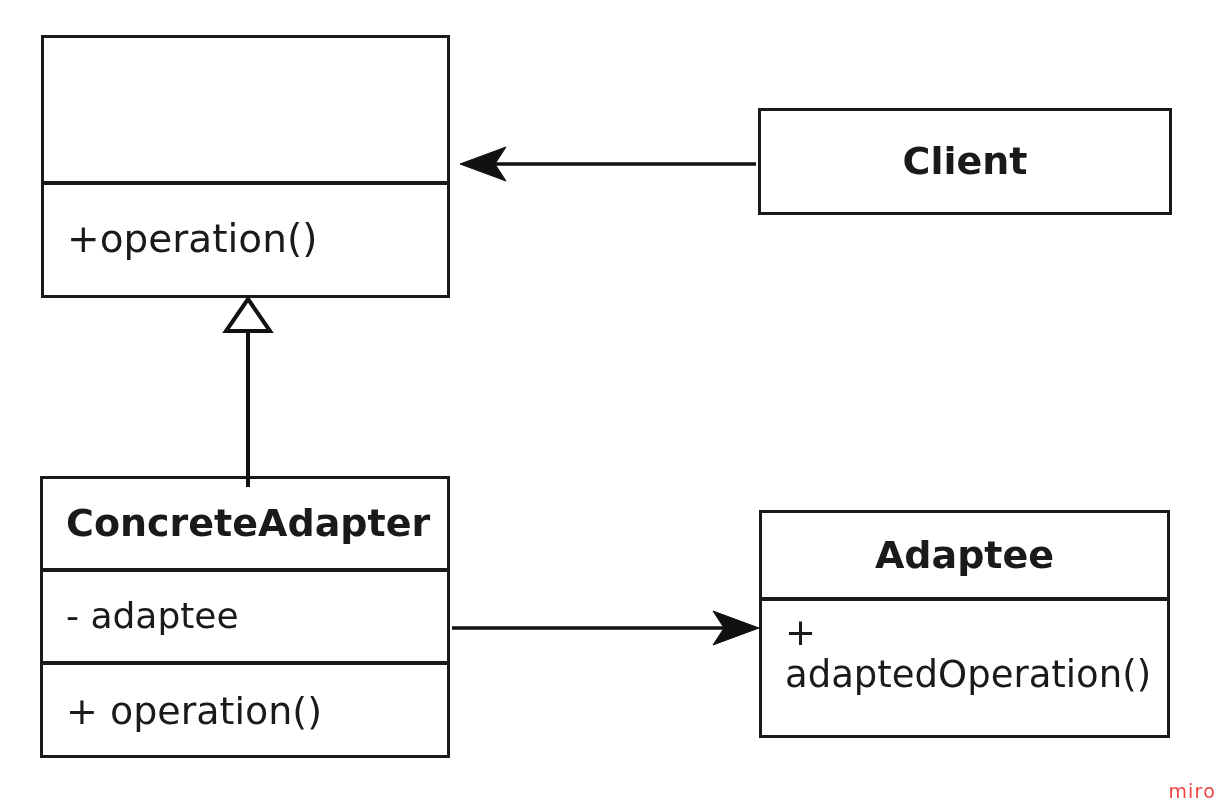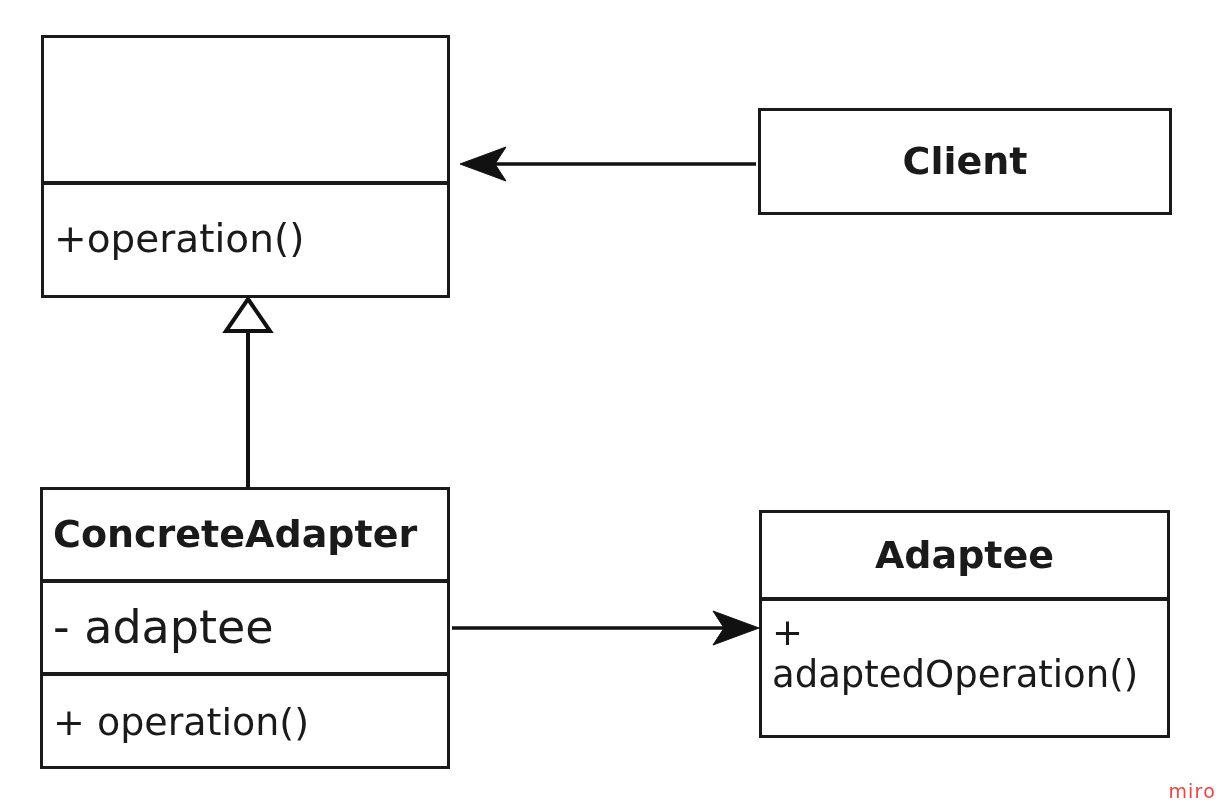--- a/index.html
+++ b/index.html
@@ -38,21 +38,21 @@
   }
   .cell-text {
     display: block;
     width: 100%;
     color: #1a1a1a;
     line-height: 1.12;
     white-space: pre-line;
   }
   .align-center { text-align: center; }
   .align-left   { text-align: left; }
-  .pad-left     { padding-left: 10px; }
+  .pad-left     { padding-left: 23px; }
   .bold  { font-weight: 700; }
   .plain { font-weight: 400; }
 
   
   #connectors {
     position: absolute;
     left: 0;
     top: 0;
     width: 1230px;
     height: 812px;
@@ -84,26 +84,26 @@
       <span class="cell-text align-left plain" style="font-size:39px;">+operation()</span>
     </div>
   </div>
 
   <div class="uml-box" style="left:758px; top:108px; width:414px; height:107px;">
     <div class="compartment" style="height:100%;">
       <span class="cell-text align-center bold" style="font-size:38px;">Client</span>
     </div>
   </div>
 
-  <div class="uml-box" style="left:40px; top:487px; width:410px; height:282px;">
+  <div class="uml-box" style="left:40px; top:476px; width:410px; height:282px;">
     <div class="compartment pad-left" style="height:89px;">
       <span class="cell-text align-left bold" style="font-size:38px;">ConcreteAdapter</span>
     </div>
     <div class="compartment pad-left" style="height:93px;">
-      <span class="cell-text align-left plain" style="font-size:46px;">- adaptee</span>
+      <span class="cell-text align-left plain" style="font-size:36px;">- adaptee</span>
     </div>
     <div class="compartment pad-left" style="height:96px;">
       <span class="cell-text align-left plain" style="font-size:38px;">+ operation()</span>
     </div>
   </div>
 
   <div class="uml-box" style="left:759px; top:510px; width:411px; height:228px;">
     <div class="compartment" style="height:84px;justify-content:center;">
       <span class="cell-text align-center bold" style="font-size:38px;">Adaptee</span>
     </div>

